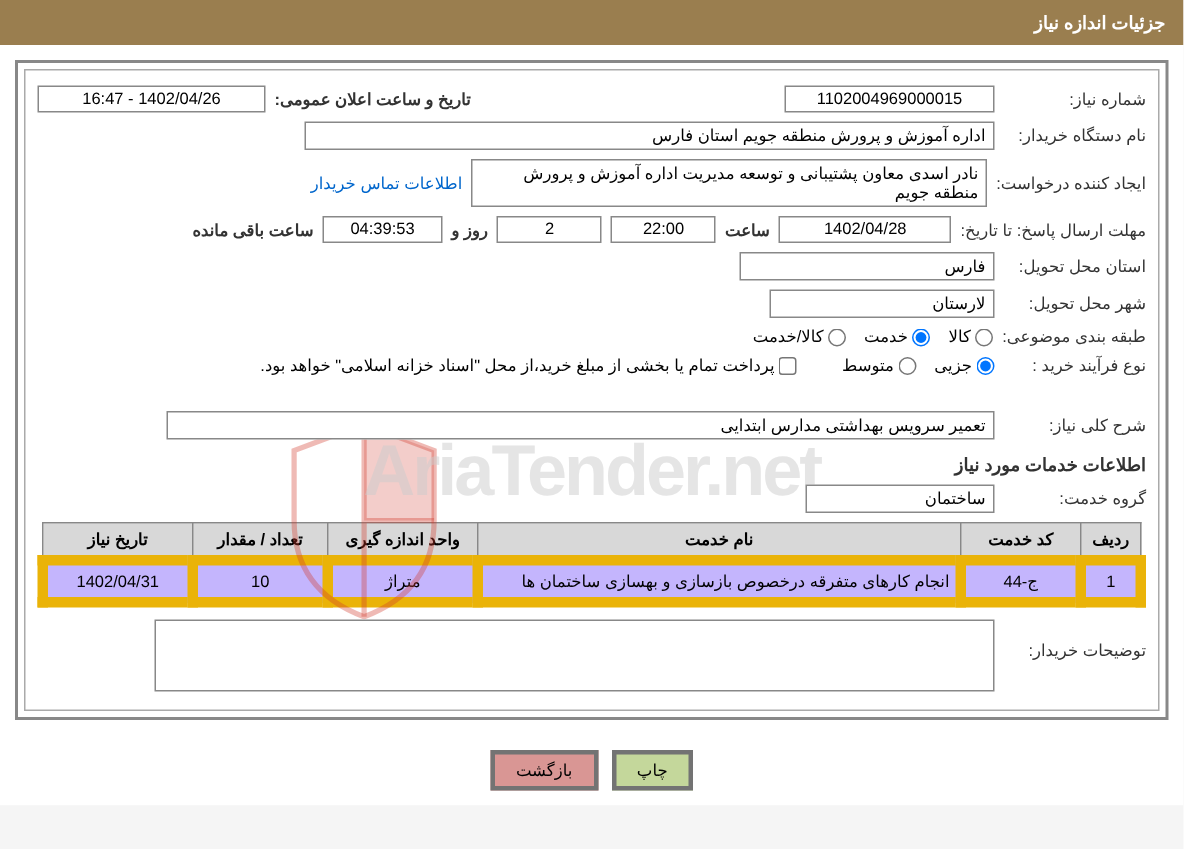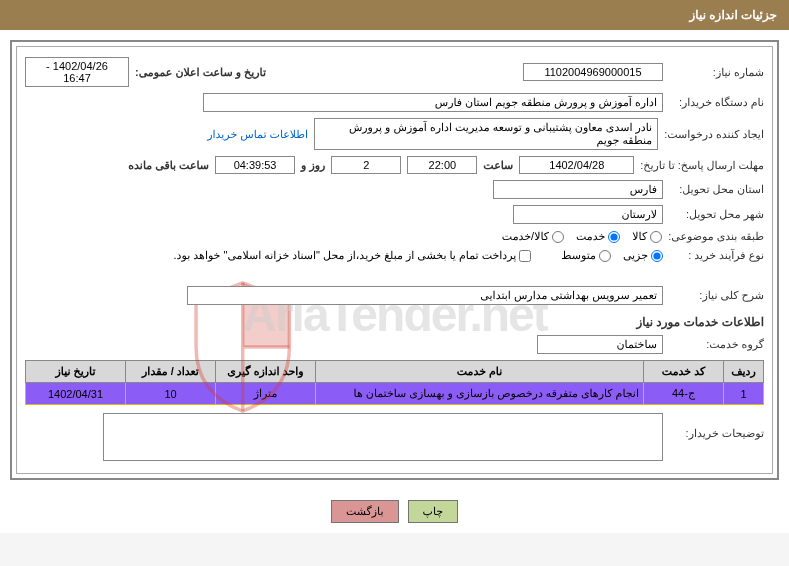--- a/index.html
+++ b/index.html
@@ -118,39 +118,39 @@
   font-size: 11px;
 }
 table.grid th {
   background: #d8d8d8;
   border: 1px solid #888;
   padding: 4px;
   font-weight: bold;
   text-align: center;
 }
 table.grid td {
-  border: 1px solid #eab308;
+  border: 7px solid #eab308;
   padding: 4px;
   text-align: center;
-  background: #8b5cf6;
+  background: #c4b5fd;
 }
 .desc-box {
   border: 1px solid #888;
   height: 48px;
   width: 560px;
   background: #fff;
 }
 .btn-row {
   text-align: center;
   padding: 10px;
 }
 .btn {
   display: inline-block;
   padding: 4px 14px;
-  border: 1px solid #737373;
+  border: 3px solid #737373;
   font-size: 11px;
   font-family: Tahoma;
   cursor: pointer;
   margin: 0 3px;
 }
 .btn-print { background: #c4d79b; }
 .btn-back { background: #d99694; }
 .filler { flex: 1; }
 </style>
 </head>
@@ -169,21 +169,21 @@
           <path d="M50 5 L90 20 L90 60 L50 60 Z" fill="#d0382b" opacity="0.25"></path>
         </svg>
         <span class="watermark-text">AriaTender.net</span>
       </div>
 
       <div class="row">
         <span class="label">شماره نیاز:</span>
         <span class="field" style="width:140px;text-align:center">1102004969000015</span>
         <span class="filler"></span>
         <span class="label-sm">تاریخ و ساعت اعلان عمومی:</span>
-        <span class="field" style="width:104px;text-align:center">1402/04/26 - 16:47</span>
+        <span class="field" style="width:152px;text-align:center">1402/04/26 - 16:47</span>
       </div>
 
       <div class="row">
         <span class="label">نام دستگاه خریدار:</span>
         <span class="field" style="width:460px">اداره آموزش و پرورش منطقه جویم استان فارس</span>
       </div>
 
       <div class="row">
         <span class="label">ایجاد کننده درخواست:</span>
         <span class="field" style="width:344px">نادر اسدی معاون پشتیبانی و توسعه مدیریت اداره آموزش و پرورش منطقه جویم</span>
@@ -245,21 +245,21 @@
         <label class="radio-item">
           <input type="checkbox" style="">
           <span>پرداخت تمام یا بخشی از مبلغ خرید،از محل "اسناد خزانه اسلامی" خواهد بود.</span>
         </label>
       </div>
 
       <div style="height:18px"></div>
 
       <div class="row">
         <span class="label">شرح کلی نیاز:</span>
-        <span class="field" style="width:476px">تعمیر سرویس بهداشتی مدارس ابتدایی</span>
+        <span class="field" style="width:552px">تعمیر سرویس بهداشتی مدارس ابتدایی</span>
       </div>
 
       <div class="section-title">اطلاعات خدمات مورد نیاز</div>
 
       <div class="row">
         <span class="label">گروه خدمت:</span>
         <span class="field" style="width:126px">ساختمان</span>
       </div>
 
       <table class="grid">

